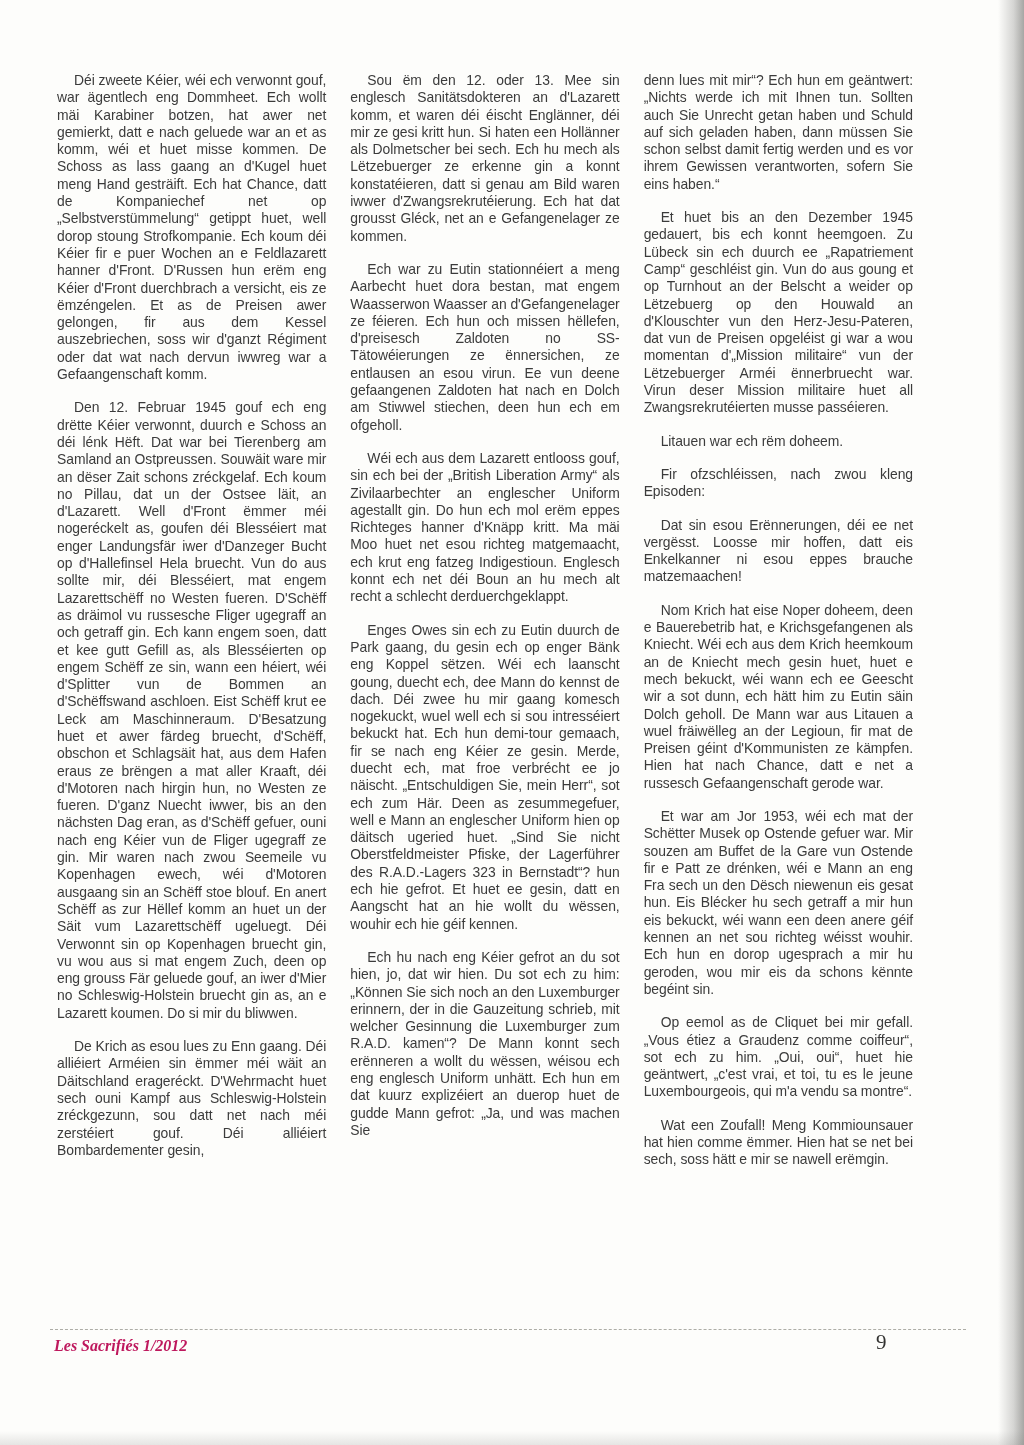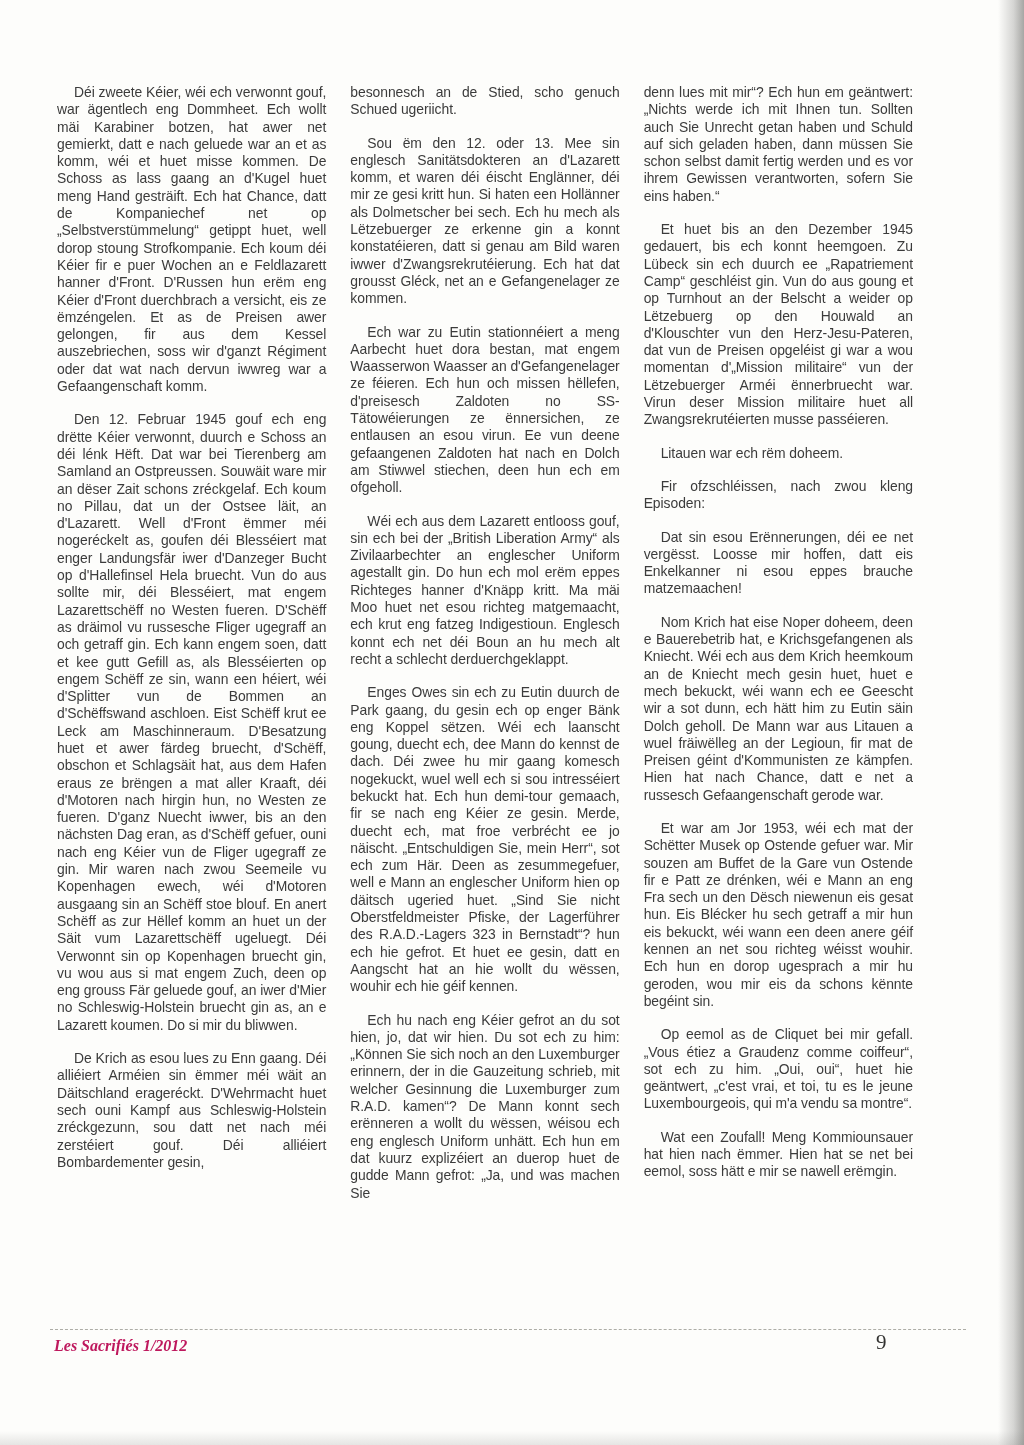--- a/index.html
+++ b/index.html
@@ -24,21 +24,21 @@
   }
   .scan-bottom {
     position: absolute;
     left: 0; bottom: 0;
     width: 100%; height: 14px;
     background: linear-gradient(to bottom, rgba(120,120,118,0) 0%, rgba(120,120,118,0.18) 100%);
     pointer-events: none;
   }
   .columns {
     position: absolute;
-    left: 57px; top: 84px;
+    left: 57px; top: 72px;
     width: 856px;
     display: flex;
     gap: 24px;
   }
   .column {
     flex: 1 1 0;
     font-size: 13.9px;
     line-height: 17.3px;
     color: #3b3b3b;
     text-align: justify;
@@ -75,37 +75,36 @@
 
 <div class="page">
 
   <div class="columns">
     <div class="column">
         <p class="para">Déi zweete Kéier, wéi ech verwonnt gouf, war ägentlech eng Dommheet. Ech wollt mäi Karabiner botzen, hat awer net gemierkt, datt e nach geluede war an et as komm, wéi et huet misse kommen. De Schoss as lass gaang an d'Kugel huet meng Hand gesträift. Ech hat Chance, datt de Kompaniechef net op „Selbstverstümmelung“ getippt huet, well dorop stoung Strofkompanie. Ech koum déi Kéier fir e puer Wochen an e Feldlazarett hanner d'Front. D'Russen hun erëm eng Kéier d'Front duerchbrach a versicht, eis ze ëmzéngelen. Et as de Preisen awer gelongen, fir aus dem Kessel auszebriechen, soss wir d'ganzt Régiment oder dat wat nach dervun iwwreg war a Gefaangenschaft komm.</p>
         <p class="para">Den 12. Februar 1945 gouf ech eng drëtte Kéier verwonnt, duurch e Schoss an déi lénk Hëft. Dat war bei Tierenberg am Samland an Ostpreussen. Souwäit ware mir an dëser Zait schons zréckgelaf. Ech koum no Pillau, dat un der Ostsee läit, an d'Lazarett. Well d'Front ëmmer méi nogeréckelt as, goufen déi Blesséiert mat enger Landungsfär iwer d'Danzeger Bucht op d'Hallefinsel Hela bruecht. Vun do aus sollte mir, déi Blesséiert, mat engem Lazarettschëff no Westen fueren. D'Schëff as dräimol vu russesche Fliger ugegraff an och getraff gin. Ech kann engem soen, datt et kee gutt Gefill as, als Blesséierten op engem Schëff ze sin, wann een héiert, wéi d'Splitter vun de Bommen an d'Schëffswand aschloen. Eist Schëff krut ee Leck am Maschinneraum. D'Besatzung huet et awer färdeg bruecht, d'Schëff, obschon et Schlagsäit hat, aus dem Hafen eraus ze brëngen a mat aller Kraaft, déi d'Motoren nach hirgin hun, no Westen ze fueren. D'ganz Nuecht iwwer, bis an den nächsten Dag eran, as d'Schëff gefuer, ouni nach eng Kéier vun de Fliger ugegraff ze gin. Mir waren nach zwou Seemeile vu Kopenhagen ewech, wéi d'Motoren ausgaang sin an Schëff stoe blouf. En anert Schëff as zur Hëllef komm an huet un der Säit vum Lazarettschëff ugeluegt. Déi Verwonnt sin op Kopenhagen bruecht gin, vu wou aus si mat engem Zuch, deen op eng grouss Fär geluede gouf, an iwer d'Mier no Schleswig-Holstein bruecht gin as, an e Lazarett koumen. Do si mir du bliwwen.</p>
         <p class="para">De Krich as esou lues zu Enn gaang. Déi alliéiert Arméien sin ëmmer méi wäit an Däitschland erageréckt. D'Wehrmacht huet sech ouni Kampf aus Schleswig-Holstein zréckgezunn, sou datt net nach méi zerstéiert gouf. Déi alliéiert Bombardementer gesin,</p>
       </div>
     <div class="column">
-        <p class="para cont">besonnesch an de Stied, scho genuch Schued ugeriicht.</p>
         <p class="para">Sou ëm den 12. oder 13. Mee sin englesch Sanitätsdokteren an d'Lazarett komm, et waren déi éischt Englänner, déi mir ze gesi kritt hun. Si haten een Hollänner als Dolmetscher bei sech. Ech hu mech als Lëtzebuerger ze erkenne gin a konnt konstatéieren, datt si genau am Bild waren iwwer d'Zwangsrekrutéierung. Ech hat dat grousst Gléck, net an e Gefangenelager ze kommen.</p>
         <p class="para">Ech war zu Eutin stationnéiert a meng Aarbecht huet dora bestan, mat engem Waasserwon Waasser an d'Gefangenelager ze féieren. Ech hun och missen hëllefen, d'preisesch Zaldoten no SS-Tätowéierungen ze ënnersichen, ze entlausen an esou virun. Ee vun deene gefaangenen Zaldoten hat nach en Dolch am Stiwwel stiechen, deen hun ech em ofgeholl.</p>
         <p class="para">Wéi ech aus dem Lazarett entlooss gouf, sin ech bei der „British Liberation Army“ als Zivilaarbechter an englescher Uniform agestallt gin. Do hun ech mol erëm eppes Richteges hanner d'Knäpp kritt. Ma mäi Moo huet net esou richteg matgemaacht, ech krut eng fatzeg Indigestioun. Englesch konnt ech net déi Boun an hu mech alt recht a schlecht derduerchgeklappt.</p>
         <p class="para">Enges Owes sin ech zu Eutin duurch de Park gaang, du gesin ech op enger Bänk eng Koppel sëtzen. Wéi ech laanscht goung, duecht ech, dee Mann do kennst de dach. Déi zwee hu mir gaang komesch nogekuckt, wuel well ech si sou intresséiert bekuckt hat. Ech hun demi-tour gemaach, fir se nach eng Kéier ze gesin. Merde, duecht ech, mat froe verbrécht ee jo näischt. „Entschuldigen Sie, mein Herr“, sot ech zum Här. Deen as zesummegefuer, well e Mann an englescher Uniform hien op däitsch ugeried huet. „Sind Sie nicht Oberstfeldmeister Pfiske, der Lagerführer des R.A.D.-Lagers 323 in Bernstadt“? hun ech hie gefrot. Et huet ee gesin, datt en Aangscht hat an hie wollt du wëssen, wouhir ech hie géif kennen.</p>
         <p class="para">Ech hu nach eng Kéier gefrot an du sot hien, jo, dat wir hien. Du sot ech zu him: „Können Sie sich noch an den Luxemburger erinnern, der in die Gauzeitung schrieb, mit welcher Gesinnung die Luxemburger zum R.A.D. kamen“? De Mann konnt sech erënneren a wollt du wëssen, wéisou ech eng englesch Uniform unhätt. Ech hun em dat kuurz explizéiert an duerop huet de gudde Mann gefrot: „Ja, und was machen Sie</p>
       </div>
     <div class="column">
         <p class="para cont">denn lues mit mir“? Ech hun em geäntwert: „Nichts werde ich mit Ihnen tun. Sollten auch Sie Unrecht getan haben und Schuld auf sich geladen haben, dann müssen Sie schon selbst damit fertig werden und es vor ihrem Gewissen verantworten, sofern Sie eins haben.“</p>
         <p class="para">Et huet bis an den Dezember 1945 gedauert, bis ech konnt heemgoen. Zu Lübeck sin ech duurch ee „Rapatriement Camp“ geschléist gin. Vun do aus goung et op Turnhout an der Belscht a weider op Lëtzebuerg op den Houwald an d'Klouschter vun den Herz-Jesu-Pateren, dat vun de Preisen opgeléist gi war a wou momentan d'„Mission militaire“ vun der Lëtzebuerger Arméi ënnerbruecht war. Virun deser Mission militaire huet all Zwangsrekrutéierten musse passéieren.</p>
         <p class="para">Litauen war ech rëm doheem.</p>
         <p class="para">Fir ofzschléissen, nach zwou kleng Episoden:</p>
         <p class="para">Dat sin esou Erënnerungen, déi ee net vergësst. Loosse mir hoffen, datt eis Enkelkanner ni esou eppes brauche matzemaachen!</p>
         <p class="para">Nom Krich hat eise Noper doheem, deen e Bauerebetrib hat, e Krichsgefangenen als Kniecht. Wéi ech aus dem Krich heemkoum an de Kniecht mech gesin huet, huet e mech bekuckt, wéi wann ech ee Geescht wir a sot dunn, ech hätt him zu Eutin säin Dolch geholl. De Mann war aus Litauen a wuel fräiwëlleg an der Legioun, fir mat de Preisen géint d'Kommunisten ze kämpfen. Hien hat nach Chance, datt e net a russesch Gefaangenschaft gerode war.</p>
         <p class="para">Et war am Jor 1953, wéi ech mat der Schëtter Musek op Ostende gefuer war. Mir souzen am Buffet de la Gare vun Ostende fir e Patt ze drénken, wéi e Mann an eng Fra sech un den Dësch niewenun eis gesat hun. Eis Blécker hu sech getraff a mir hun eis bekuckt, wéi wann een deen anere géif kennen an net sou richteg wéisst wouhir. Ech hun en dorop ugesprach a mir hu geroden, wou mir eis da schons kënnte begéint sin.</p>
         <p class="para">Op eemol as de Cliquet bei mir gefall. „Vous étiez a Graudenz comme coiffeur“, sot ech zu him. „Oui, oui“, huet hie geäntwert, „c'est vrai, et toi, tu es le jeune Luxembourgeois, qui m'a vendu sa montre“.</p>
-        <p class="para">Wat een Zoufall! Meng Kommiounsauer hat hien nach ëmmer. Hien hat se net bei eemol, soss hätt e mir se nawell erëmgin.</p>
+        <p class="para">Wat een Zoufall! Meng Kommiounsauer hat hien comme ëmmer. Hien hat se net bei sech, soss hätt e mir se nawell erëmgin.</p>
       </div>
   </div>
 
   <div class="footer-rule"></div>
   <div class="journal">Les Sacrifiés 1/2012</div>
   <div class="pagenum">9</div>
 
   <div class="scan-right"></div>
   <div class="scan-bottom"></div>
 

